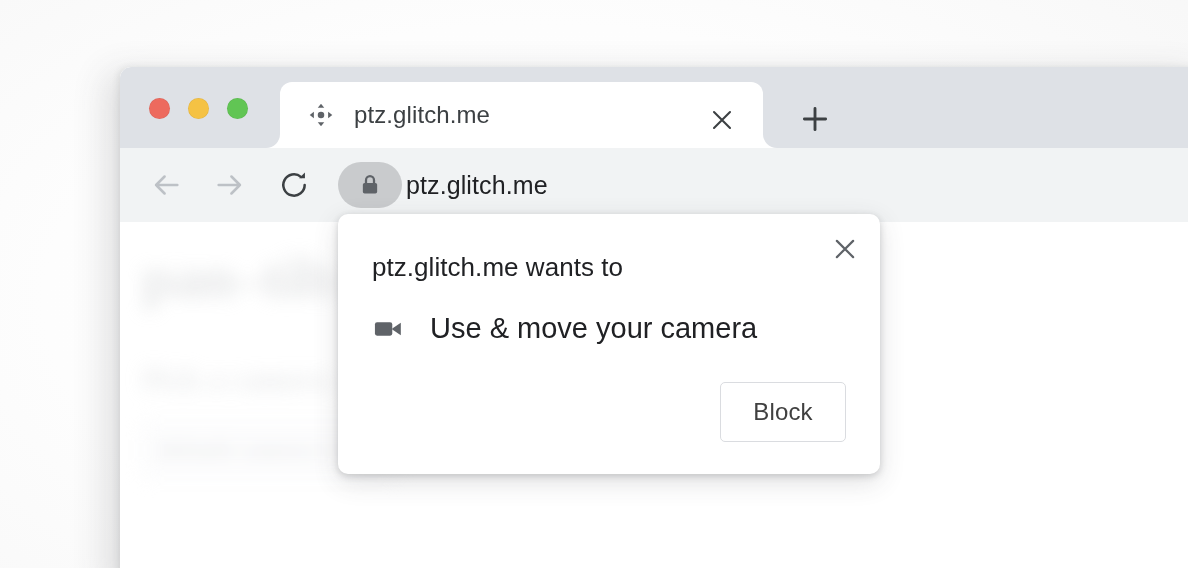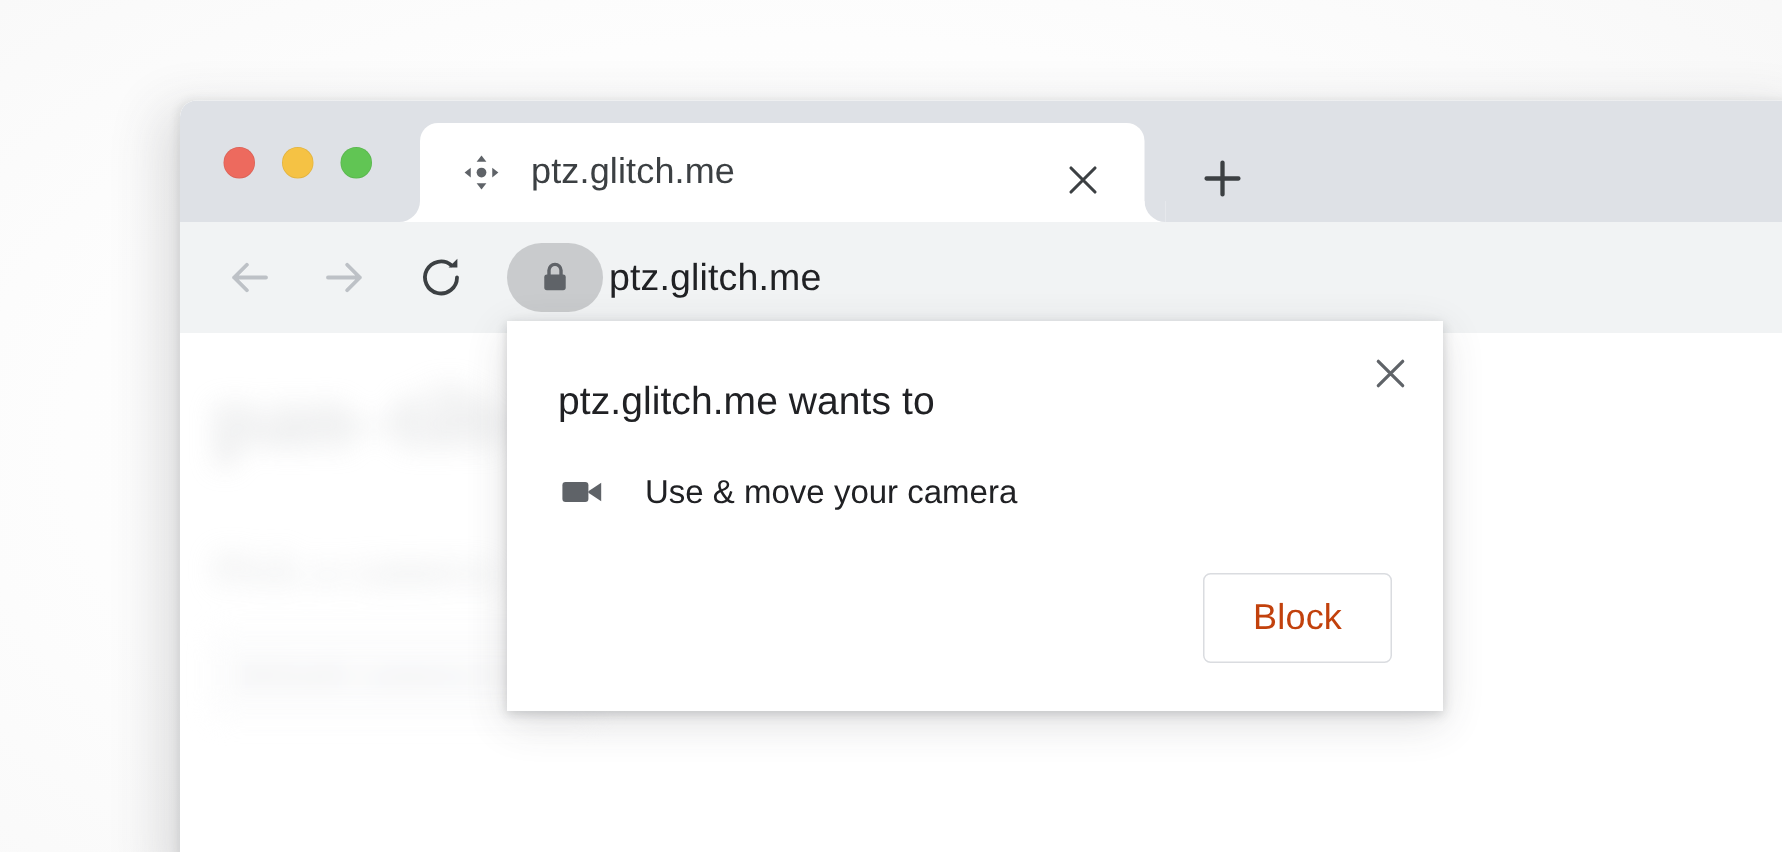--- a/index.html
+++ b/index.html
@@ -247,26 +247,25 @@
     color: #dcdee0;
     font-size: 19px;
     line-height: 1;
   }
 
   
   #permission-dialog {
     position: absolute;
     left: 338px;
     top: 214px;
-    width: 592px;
+    width: 542px;
     height: 260px;
     background: #ffffff;
-    border-radius: 0;
+    border-radius: 10px;
     box-shadow: 0 2px 7px rgba(60,64,67,0.22), 0 8px 26px rgba(60,64,67,0.16);
-    padding-left: 32px;
   }
   #dialog-close-button {
     position: absolute;
     right: 18px;
     top: 18px;
     width: 34px;
     height: 34px;
     display: flex;
     align-items: center;
     justify-content: center;
@@ -288,38 +287,38 @@
     align-items: center;
   }
   #camera-icon {
     width: 32px;
     height: 32px;
     flex: none;
     display: block;
   }
   #permission-label {
     margin-left: 26px;
-    font-size: 22px;
+    font-size: 29px;
     color: #202124;
     white-space: nowrap;
   }
   #dialog-actions {
     position: absolute;
     right: 34px;
     bottom: 32px;
     display: flex;
     gap: 18px;
   }
   .dialog-button {
     min-width: 126px;
     height: 60px;
     border: 1px solid #dadce0;
     border-radius: 5px;
     background: #ffffff;
-    color: #c2410c;
+    color: #404040;
     font-family: "Liberation Sans", sans-serif;
     font-size: 24px;
     letter-spacing: 0.15px;
     cursor: pointer;
     padding: 0 20px;
   }
 </style>
 </head>
 <body>
 

